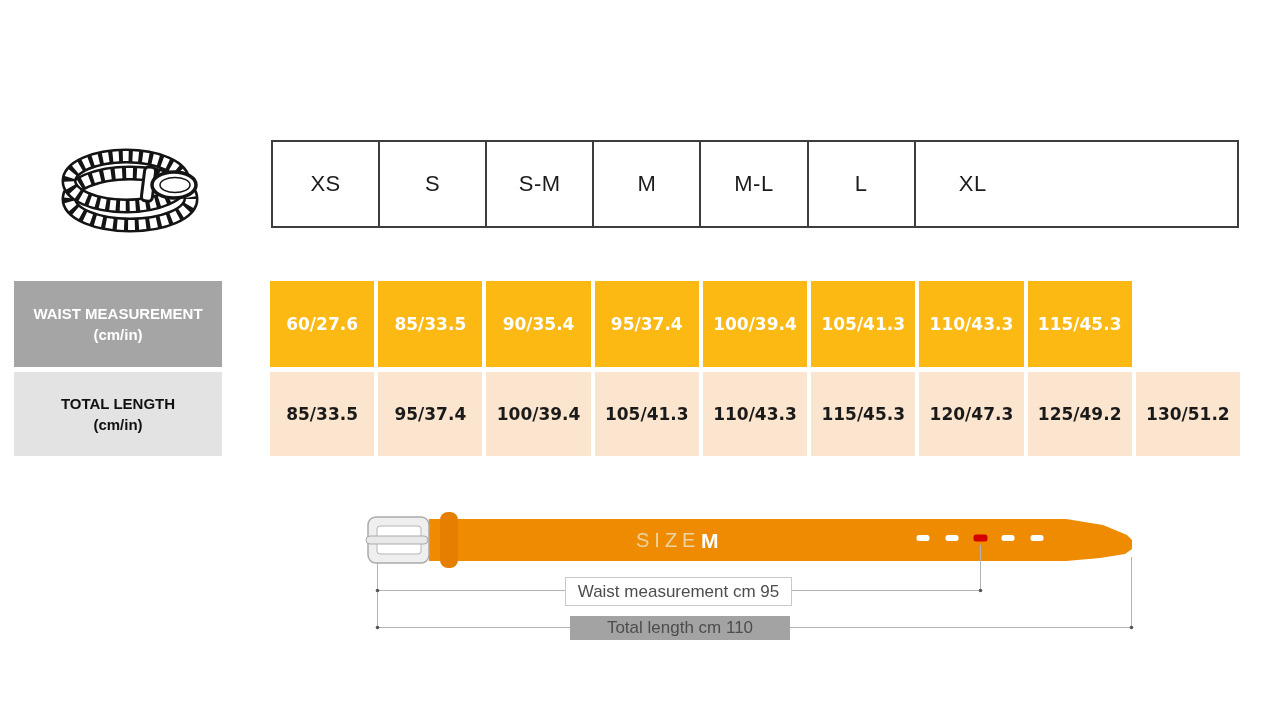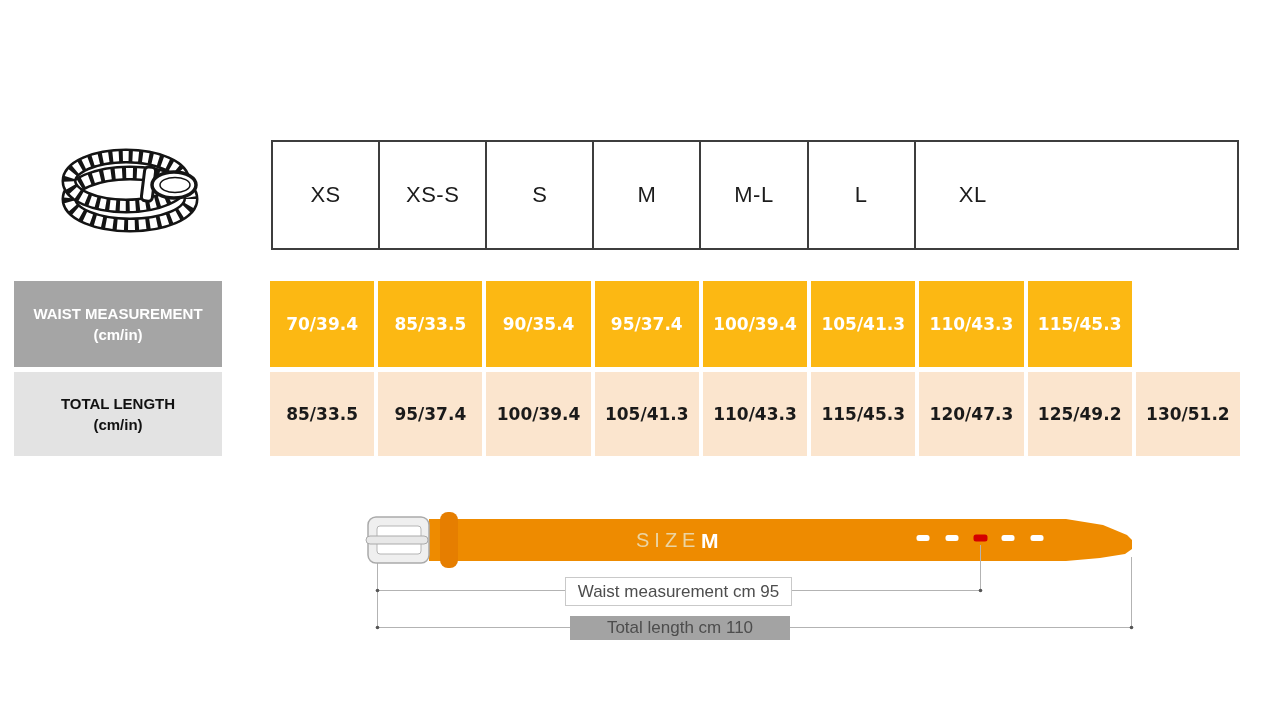--- a/index.html
+++ b/index.html
@@ -1,21 +1,21 @@
 <!DOCTYPE html>
 <html style="--waist-row-bg: #FCB813; --length-row-bg: #FBE5CE; --waist-label-bg: #A5A5A5; --length-label-bg: #E3E3E3; --belt-orange: #EE8B00; --keeper-orange: #E67E00; --hole-red: #D40000; --size-word-color: #EBD4A2; --caption-text: #4D4D4D;"><head>
 <meta charset="utf-8">
 <style>
   html,body{margin:0;padding:0;background:#fff;}
   body{width:1280px;height:720px;position:relative;overflow:hidden;
        font-family:"Liberation Sans",sans-serif;-webkit-font-smoothing:antialiased;}
   .abs{position:absolute;}
 
   
-  .size-header{left:271px;top:140px;width:968px;height:110px;
+  .size-header{left:271px;top:140px;width:968px;height:88px;
     display:grid;grid-template-columns:repeat(9,1fr);
     border:2px solid #3d3d3d;box-sizing:border-box;background:#fff;}
   .size-header .hcell{display:flex;align-items:center;justify-content:center;
     border-right:2px solid #3d3d3d;font-size:22px;color:#1c1c1c;letter-spacing:.5px;}
   .size-header .hcell:last-child{border-right:none;padding-left:7px;}
 
   
   .row-label{left:14px;width:208px;display:flex;flex-direction:column;
     align-items:center;justify-content:center;text-align:right;
     font-weight:bold;line-height:1.4;}
@@ -58,34 +58,34 @@
     <g>
       <rect x="85" y="24" width="11" height="34" rx="4" fill="#ffffff" stroke="#141414" stroke-width="3" transform="rotate(7 90 41)"></rect>
       <ellipse cx="116" cy="42" rx="22" ry="13" fill="#ffffff" stroke="#141414" stroke-width="3.5"></ellipse>
       <ellipse cx="117" cy="42" rx="15" ry="7.5" fill="none" stroke="#141414" stroke-width="1.5"></ellipse>
     </g>
   </svg>
 </div>
 
 <div class="abs size-header">
   <div class="hcell">XS</div>
-  <div class="hcell">XS-S</div>
   <div class="hcell">S</div>
+  <div class="hcell">S-M</div>
   <div class="hcell">M</div>
   <div class="hcell">M-L</div>
   <div class="hcell">L</div>
   <div class="hcell">XL</div>
 </div>
 
 <div class="abs row-label waist">
   <span>WAIST MEASUREMENT</span>
   <span>(cm/in)</span>
 </div>
 <div class="abs data-row waist">
-  <div class="dcell">70/39.4</div>
+  <div class="dcell">60/27.6</div>
   <div class="dcell">85/33.5</div>
   <div class="dcell">90/35.4</div>
   <div class="dcell">95/37.4</div>
   <div class="dcell">100/39.4</div>
   <div class="dcell">105/41.3</div>
   <div class="dcell">110/43.3</div>
   <div class="dcell">115/45.3</div>
 </div>
 
 <div class="abs row-label length">

